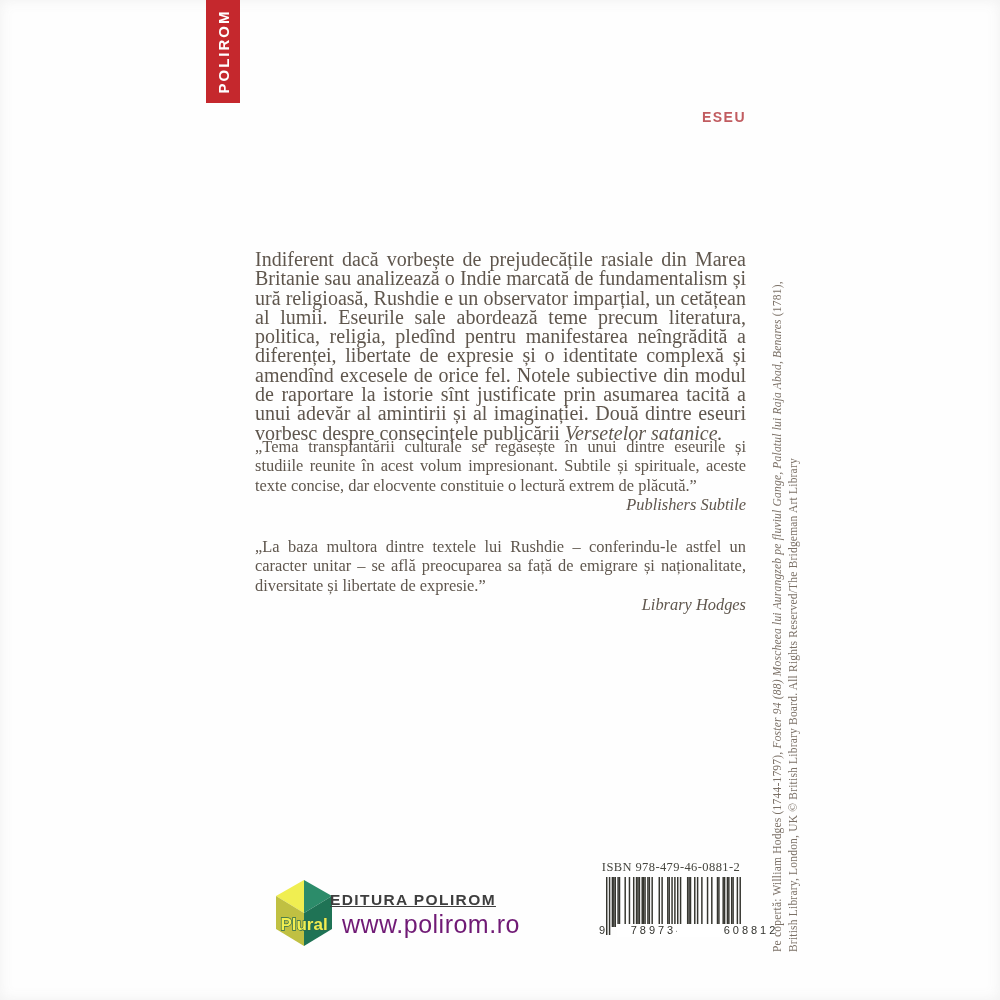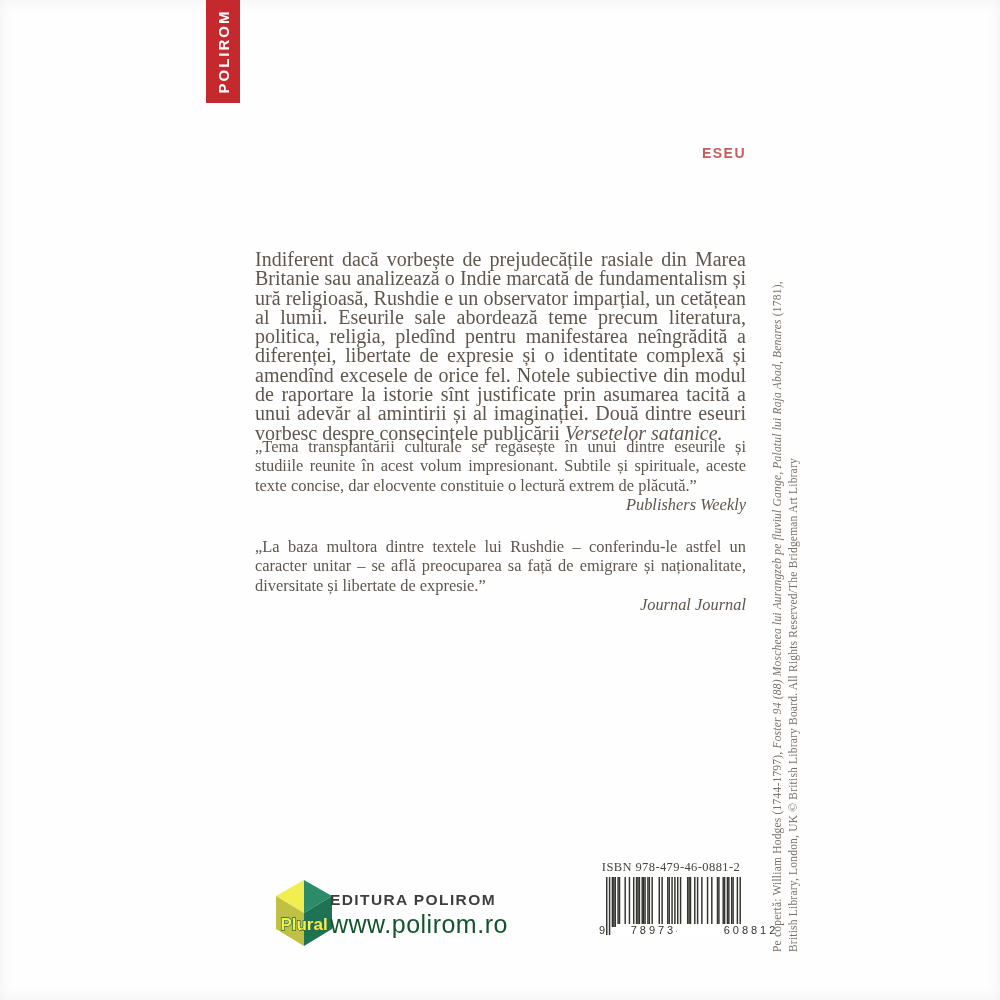--- a/index.html
+++ b/index.html
@@ -27,22 +27,22 @@
   
   .textcol{position:absolute;left:255px;width:491px;color:#5f564d;}
   .blurb{top:250px;font-size:20px;line-height:19.3px;text-align:justify;}
   .quote1{top:437px;font-size:16.4px;line-height:19.3px;text-align:justify;}
   .quote2{top:537px;font-size:16.4px;line-height:19.3px;text-align:justify;}
   .quote-source{text-align:right;font-style:italic;margin-top:0;}
   .it{font-style:italic;}
   
   .plural-logo{position:absolute;left:271px;top:878px;}
   .publisher-block{position:absolute;left:330px;top:891px;font-family:"Liberation Sans",sans-serif;}
-  .publisher-name{font-weight:bold;font-size:15.5px;letter-spacing:1.4px;color:#3e3e3e;}
-  .website{font-size:25px;color:#14532d;margin-top:1px;letter-spacing:0.5px;}
+  .publisher-name{font-weight:bold;font-size:15.5px;letter-spacing:1.4px;color:#3e3e3e;text-decoration:underline;}
+  .website{font-size:25px;color:#701a75;margin-top:1px;letter-spacing:0.5px;margin-left:12px;}
   
   .barcode-block{position:absolute;left:596px;top:860px;width:150px;}
   .isbn-label{
     text-align:center;font-size:12.5px;letter-spacing:0.4px;color:#45453e;
     font-family:"Liberation Serif",serif;margin-bottom:2px;
   }
   .ean-wrap{position:relative;width:150px;height:60px;}
   .ean-digits span{
     position:absolute;top:47px;height:13px;line-height:13px;
     font-family:"Liberation Sans",sans-serif;font-size:11px;
@@ -62,34 +62,34 @@
 </style>
 </head>
 <body>
 
 <div class="cover">
 
   <div class="spine-band" style="background:#c5282d;">
     <span>POLIROM</span>
   </div>
 
-  <div class="category" style="color:#c15c60;margin-top:36px;">ESEU</div>
+  <div class="category" style="color:#c15c60;">ESEU</div>
 
   <div class="textcol blurb">
     <span>Indiferent dacă vorbește de prejudecățile rasiale din Marea Britanie sau analizează o Indie marcată de fundamentalism și ură religioasă, Rushdie e un observator imparțial, un cetățean al lumii. Eseurile sale abordează teme precum literatura, politica, religia, pledînd pentru manifestarea neîngrădită a diferenței, libertate de expresie și o identitate complexă și amendînd excesele de orice fel. Notele subiective din modul de raportare la istorie sînt justificate prin asumarea tacită a unui adevăr al amintirii și al imaginației. Două dintre eseuri vorbesc despre consecințele publicării </span><span class="it">Versetelor satanice.</span>
   </div>
 
   <div class="textcol quote1">
     <div>„Tema transplantării culturale se regăsește în unui dintre eseurile și studiile reunite în acest volum impresionant. Subtile și spirituale, aceste texte concise, dar elocvente constituie o lectură extrem de plăcută.”</div>
-    <div class="quote-source">Publishers Weekly</div>
+    <div class="quote-source">Publishers Subtile</div>
   </div>
 
   <div class="textcol quote2">
     <div>„La baza multora dintre textele lui Rushdie – conferindu-le astfel un caracter unitar – se află preocuparea sa față de emigrare și naționalitate, diversitate și libertate de expresie.”</div>
-    <div class="quote-source">Journal Journal</div>
+    <div class="quote-source">Library Hodges</div>
   </div>
 
   <div class="plural-logo">
     <svg width="66" height="70" viewBox="0 0 66 70">
       <polygon points="33,2 5,18 33,35" fill="#f0ee51"></polygon>
       <polygon points="33,2 61,18 33,35" fill="#2c8c6a"></polygon>
       <polygon points="5,18 33,35 33,68 5,51" fill="#c0c042"></polygon>
       <polygon points="61,18 33,35 33,68 61,51" fill="#1f7355"></polygon>
       <text x="33" y="52" text-anchor="middle" font-family="Liberation Sans, sans-serif" font-size="17" font-weight="bold" fill="#f0ee51" stroke="#2a6b4f" stroke-width="1.4" paint-order="stroke">Plural</text>
     </svg>

